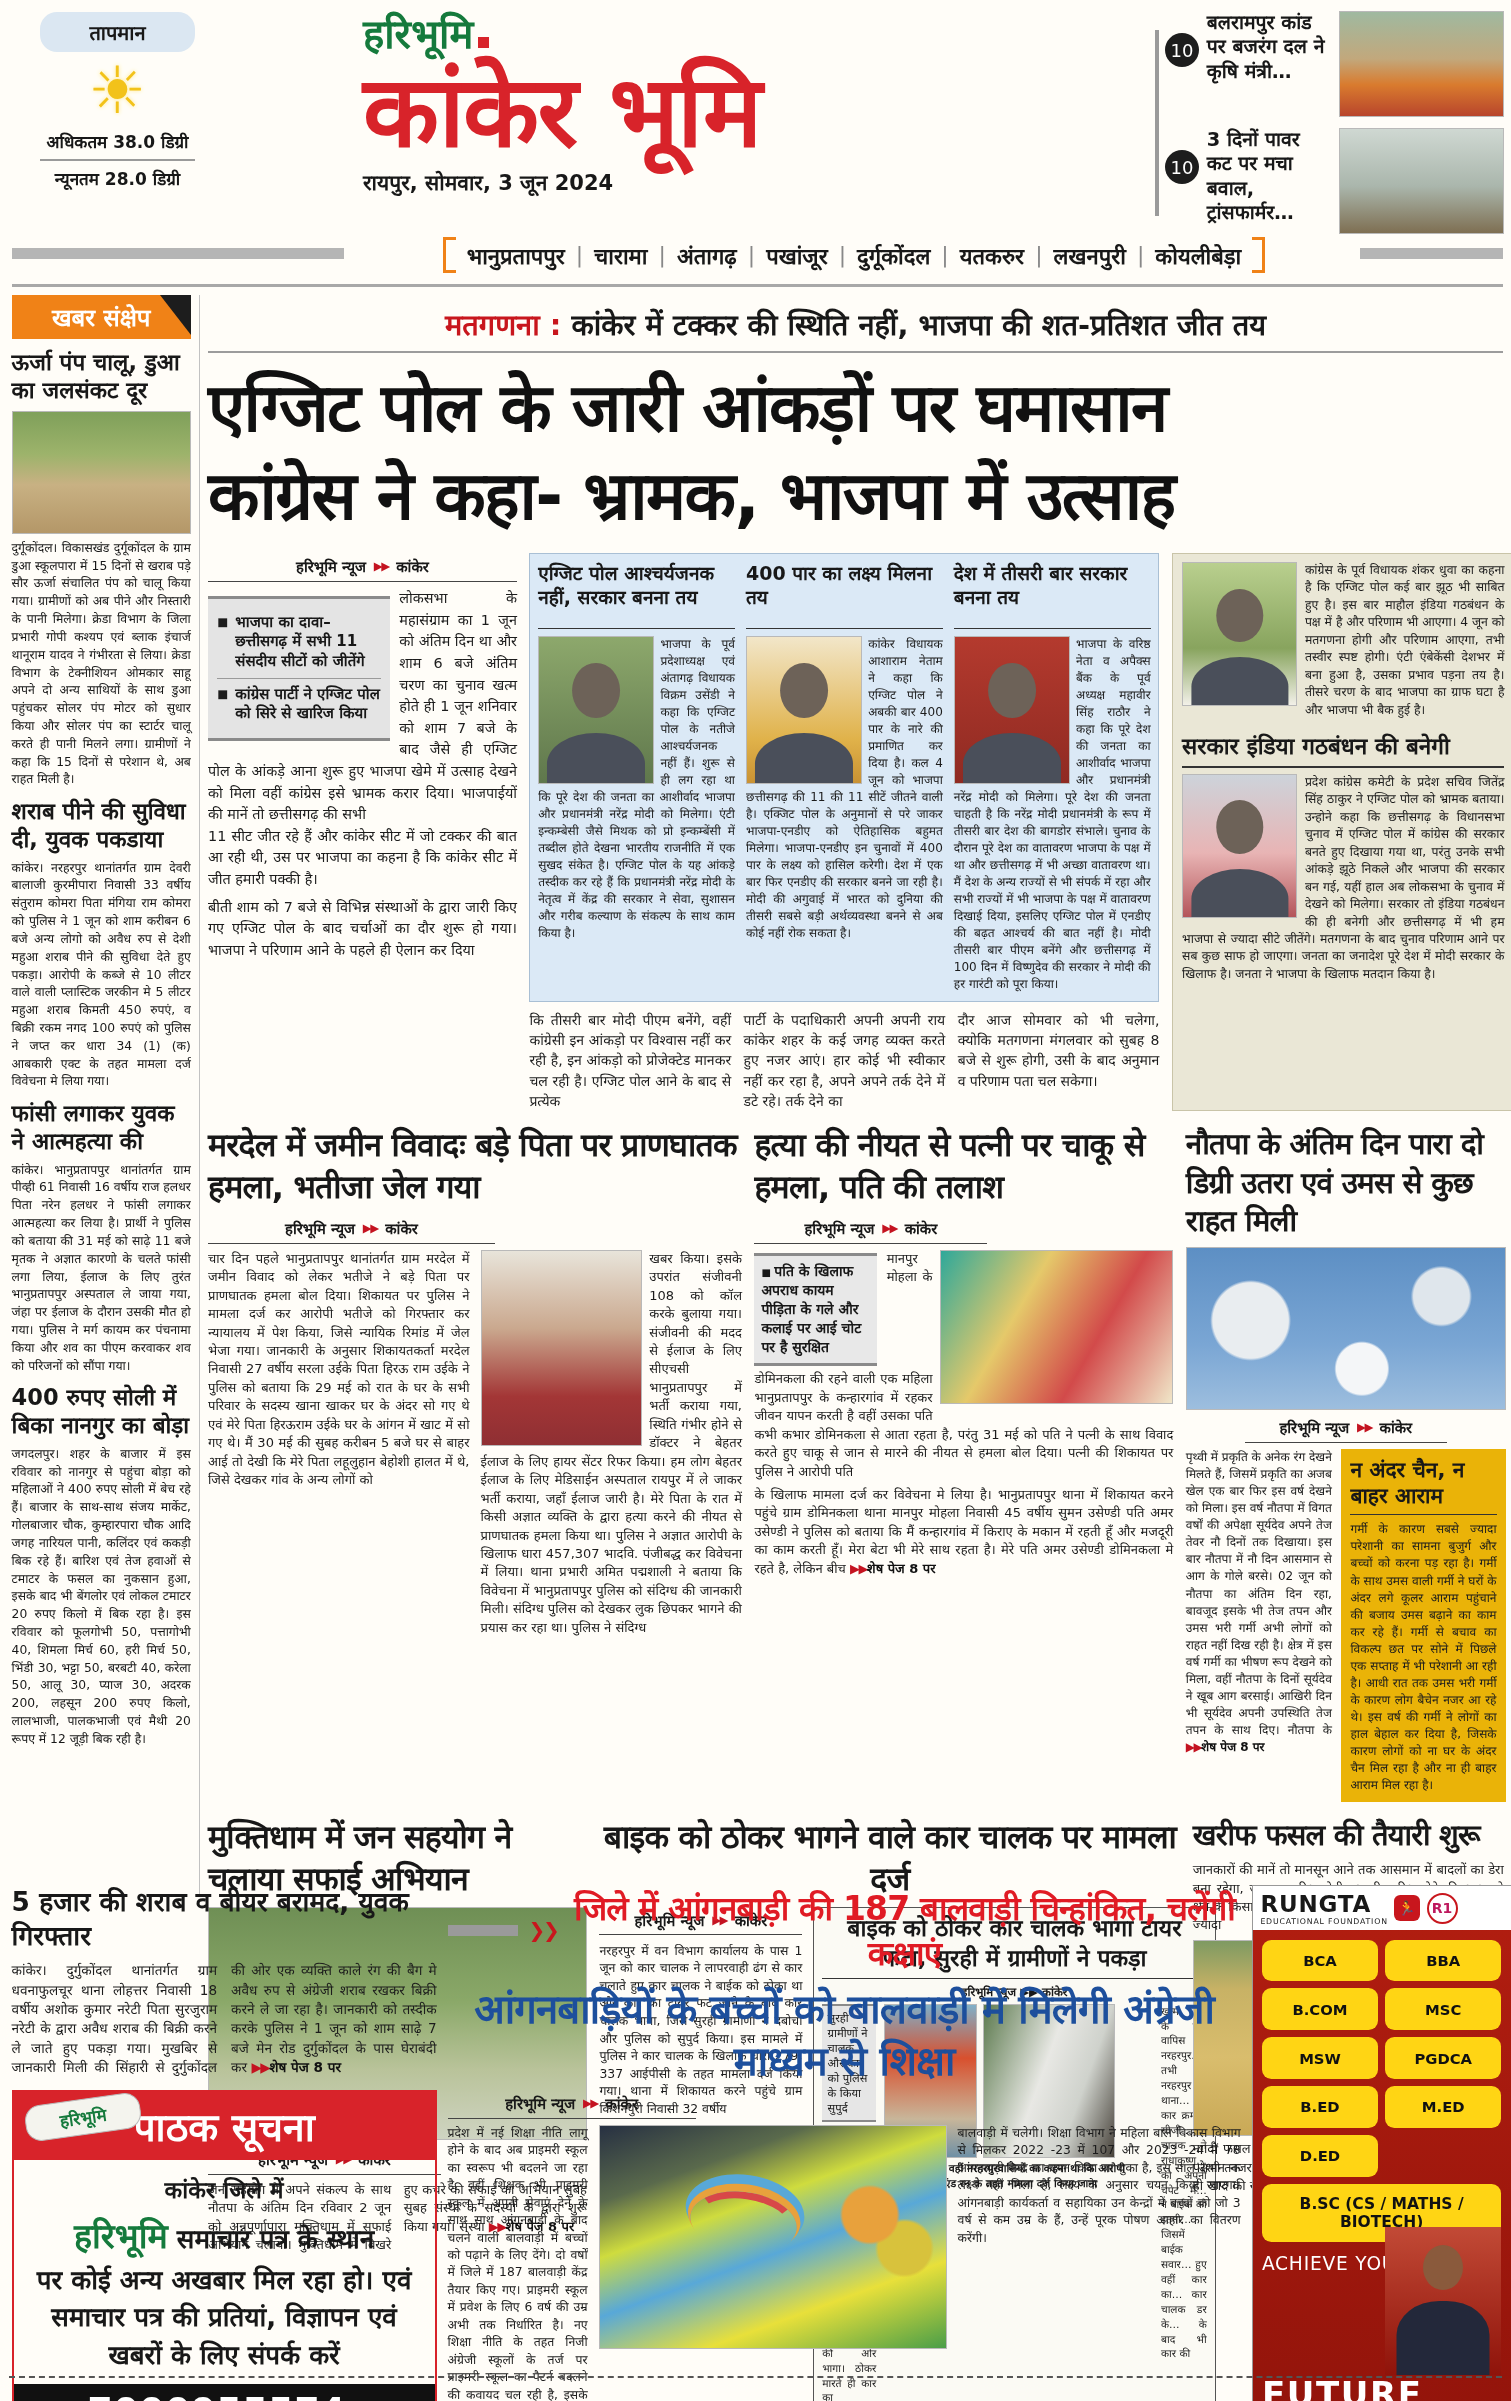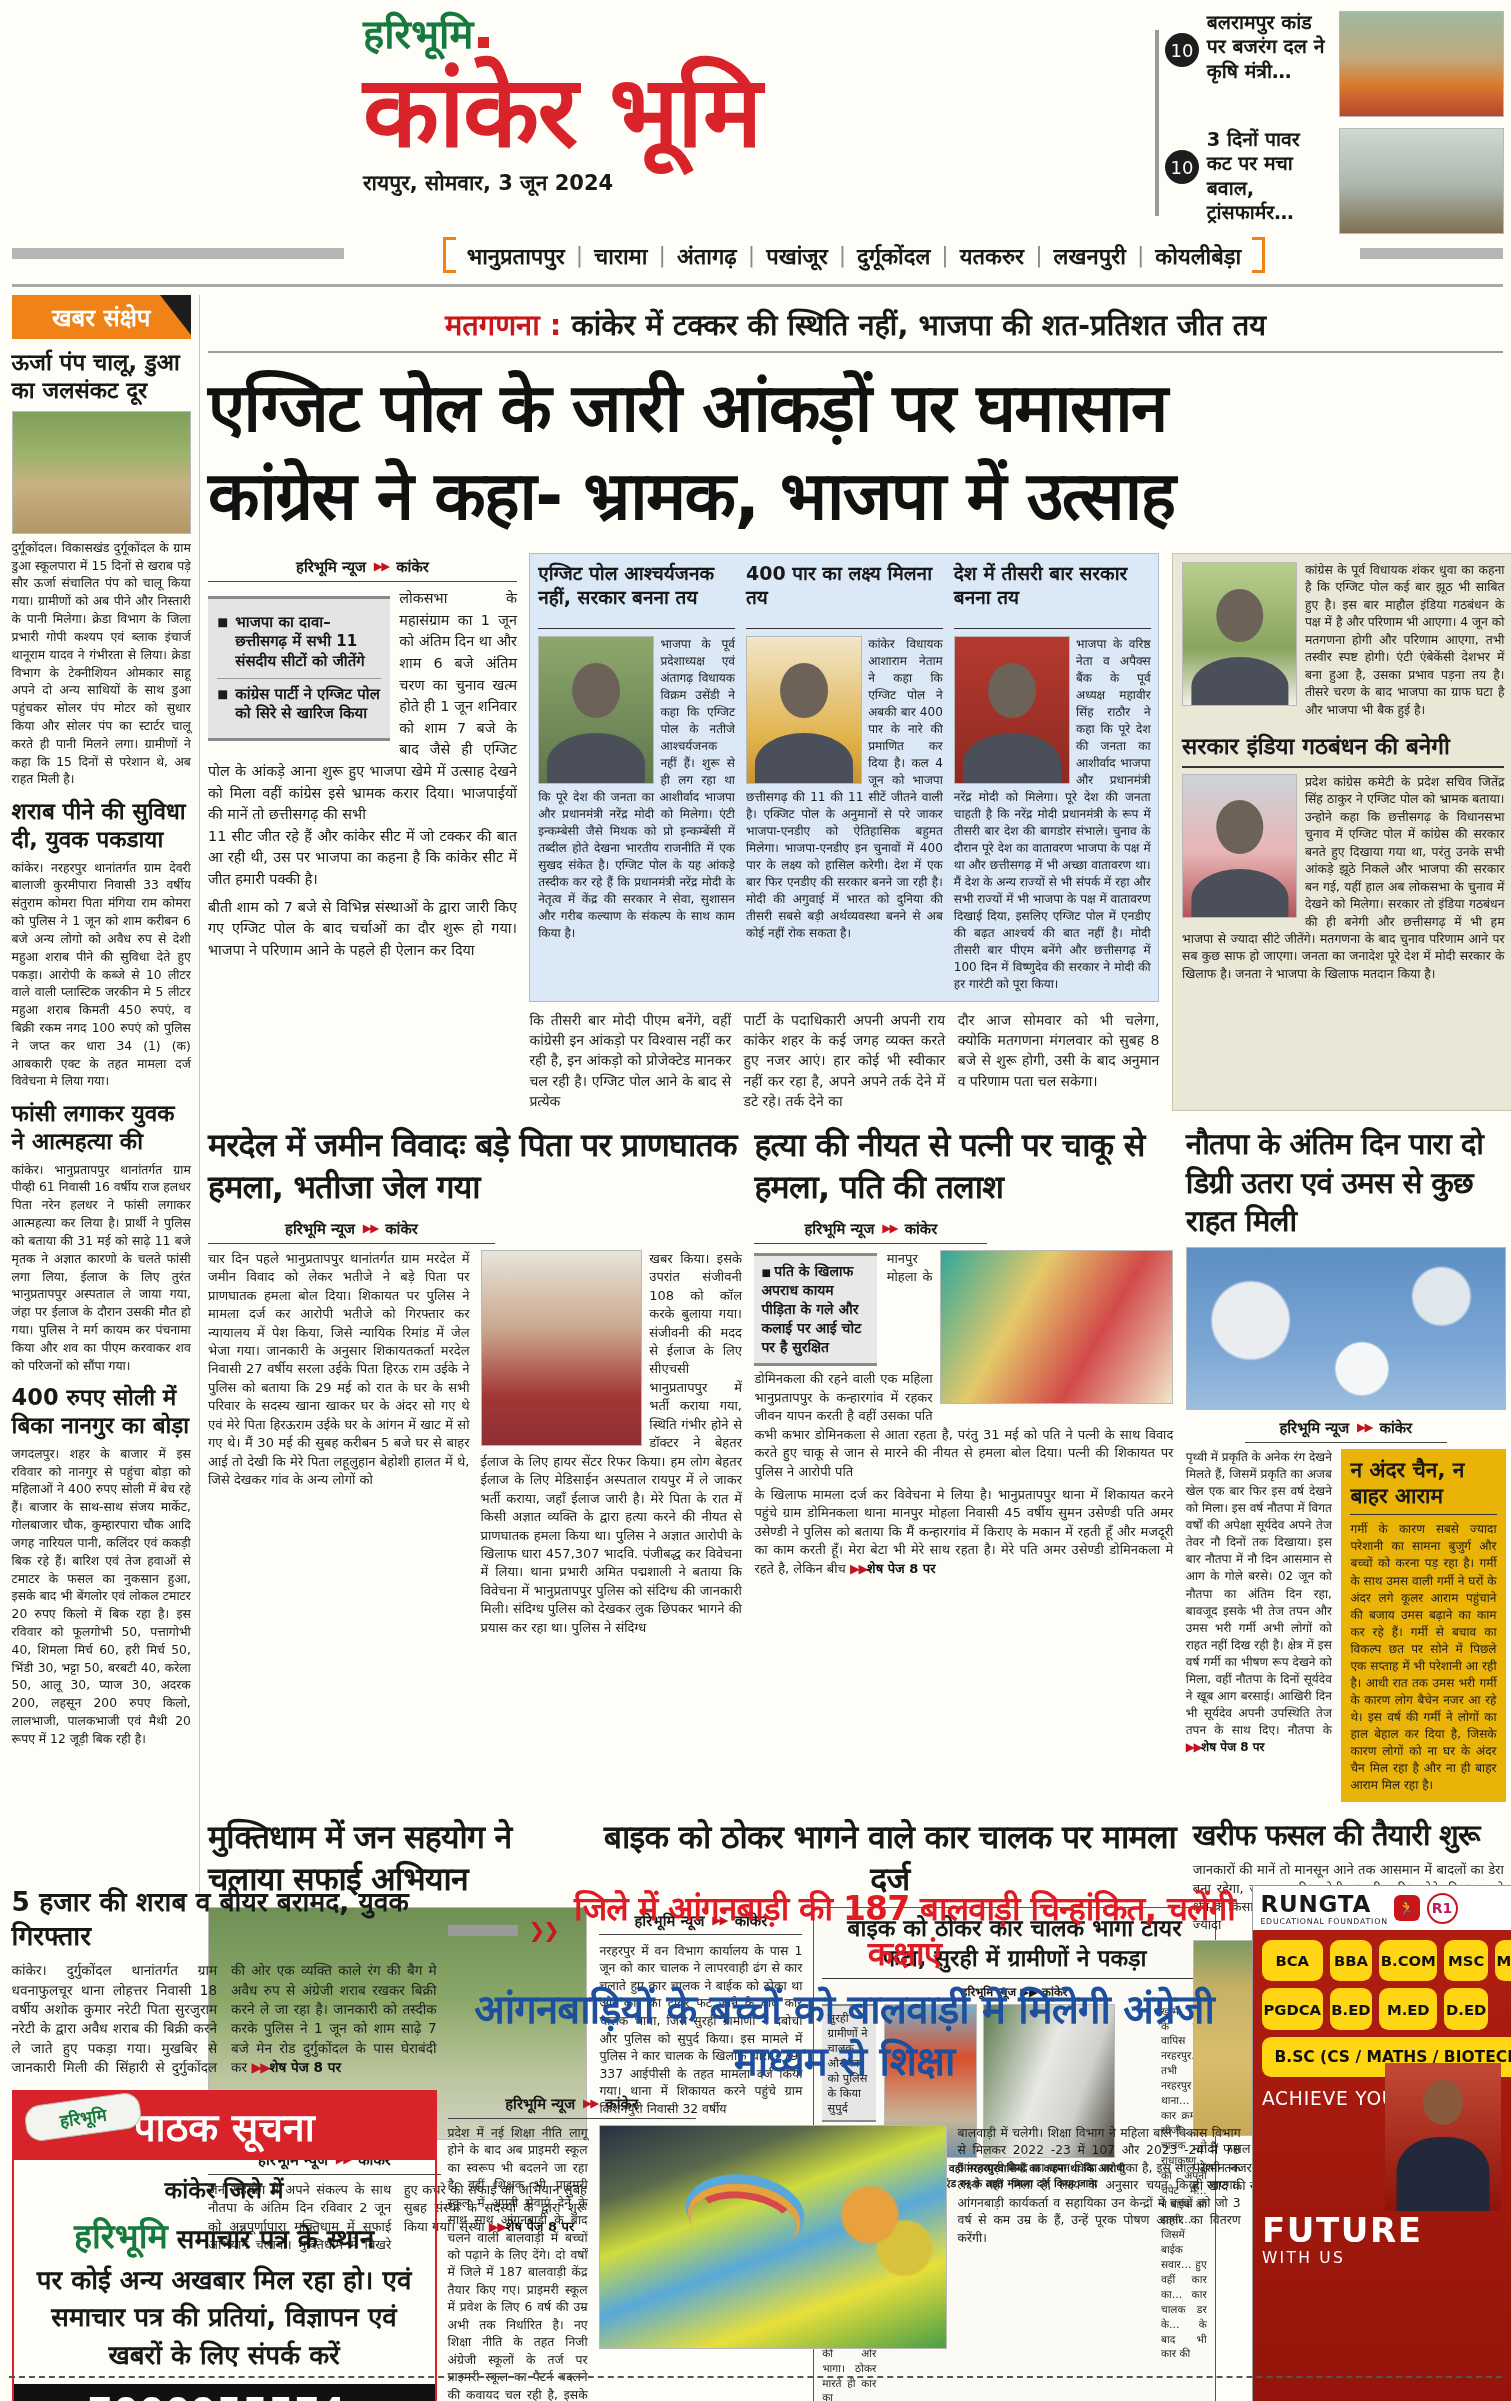--- a/index.html
+++ b/index.html
@@ -154,39 +154,45 @@
   #ag-photo::after { content:""; position:absolute; left:26%; top:30%; width:93px; height:47px; border:7.8px solid transparent; border-top:7.8px solid #d84848; border-radius:50%; box-shadow:0 -4.7px 0 3.1px #e8a13c, 0 -11px 0 6.2px #58a8d8; transform:rotate(8deg); }
   .ag-c4 { flex:1; font-size:12.3px; }
 
   #rungta { width:260px; flex:none; border:0.8px solid #999; display:flex; flex-direction:column; }
   #rungta .rg-top { background:#fff; padding:4.7px 7.8px; display:flex; align-items:center; gap:6.2px; }
   #rungta .rg-name { font-weight:800; font-size:23px; letter-spacing:0.8px; }
   #rungta .rg-sub { font-size:7.8px; letter-spacing:0.8px; }
   #rungta .rg-mark { width:26.4px; height:26.4px; background:#c8161d; border-radius:6.2px; color:#fff; display:flex; align-items:center; justify-content:center; font-size:14px; }
   #rungta .rg-r1 { width:31px; height:31px; border:2.3px solid #c8161d; border-radius:50%; color:#be185d; font-weight:800; display:flex; align-items:center; justify-content:center; font-size:14px; }
   #rungta .rg-body { flex:1; background:linear-gradient(180deg,#b01d10 0%,#8f130a 100%); padding:9.3px 9.3px 0; }
-  .course-grid { display:grid; grid-template-columns:repeat(5,1fr); gap:7px; }
+  .course-grid { display:grid; grid-template-columns:repeat(2,1fr); gap:7px; }
   .course { background:#ffd514; border-radius:9.3px; text-align:center; font-weight:800; font-size:14.8px; padding:12.4px 1.6px; color:#111; }
   .course.wide { grid-column:1 / -1; font-size:15.5px; padding:11px 1.6px; }
   .rg-tag { color:#fff; margin-top:11px; line-height:1.15; }
   .rg-tag .t1 { font-size:18.6px; letter-spacing:0.8px; }
   .rg-tag .t2 { font-size:34px; font-weight:800; letter-spacing:1.6px; }
   .rg-tag .t3 { font-size:15.5px; letter-spacing:2.3px; }
   #rg-person { position:relative; float:right; width:116px; height:148px; margin:-47px 0 0 4.7px; background:linear-gradient(180deg,#c24a36 0%,#8f130a 100%); }
   #rg-person::before { content:""; position:absolute; left:50%; top:12%; width:40px; height:45px; transform:translateX(-50%); border-radius:50%; background:#8a5a3c; }
   #rg-person::after { content:""; position:absolute; left:50%; bottom:0; width:93px; height:74px; transform:translateX(-50%); border-radius:46% 46% 0 0; background:#23283a; }
 
   #dashline { position:absolute; left:9.3px; top:2376px; width:1493px; border-top:2.3px dashed #555; }
   .clear { clear:both; }
 </style>
 </head>
 <body>
 
 <div class="page">
 
+  <div id="weather">
+    <div class="pill">तापमान</div>
+    <div class="sun">☀</div>
+    <div class="t1">अधिकतम 38.0 डिग्री</div>
+    <div class="t2">न्यूनतम 28.0 डिग्री</div>
+  </div>
 
   <div id="masthead">
     <div><span class="brand-sm">हरिभूमि</span><span class="dot"></span></div>
     <div class="brand-lg">कांकेर भूमि</div>
     <div class="dateline">रायपुर, सोमवार, 3 जून 2024</div>
   </div>
 
   <div id="brief-rail"></div>
   <div id="briefs">
     <div class="brief">

